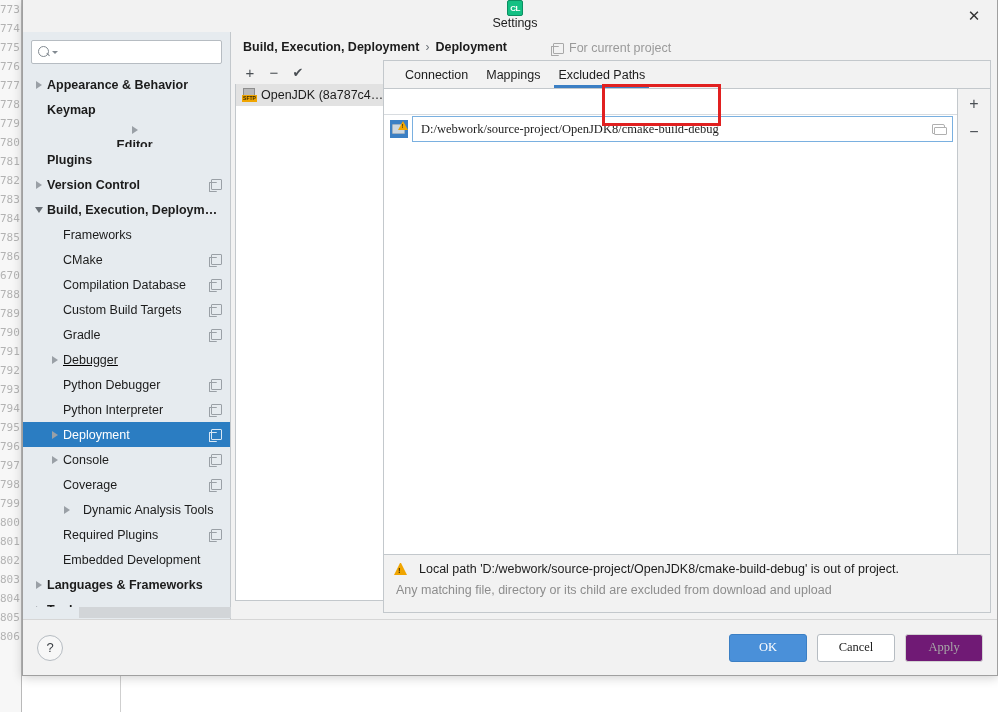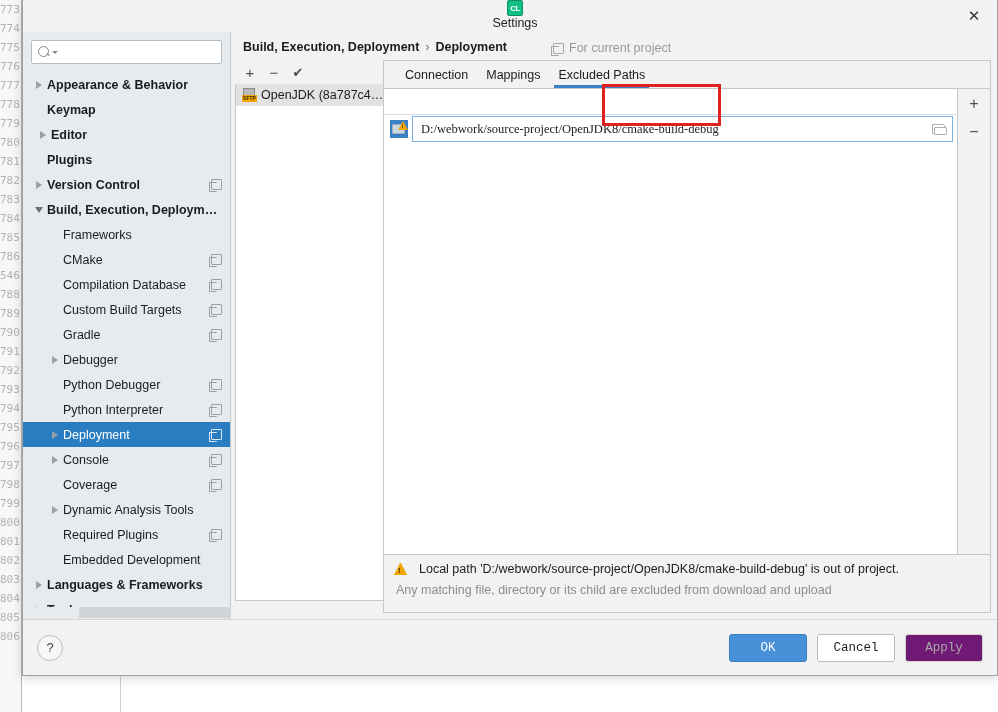--- a/index.html
+++ b/index.html
@@ -474,21 +474,21 @@
   #footer-buttons {
     margin-left: auto; margin-right: 14px;
     display: flex; align-items: center; gap: 10px;
   }
   .dlg-btn {
     min-width: 78px; height: 28px;
     border-radius: 3px;
     border: 1px solid #b6bcc2;
     background: #ffffff;
     color: #1c1c1c;
-    font-family: Liberation Mono, monospace;
+    font-family: Liberation Serif, serif;
     font-size: 12.5px;
     display: flex; align-items: center; justify-content: center;
     cursor: pointer;
   }
   .dlg-btn.primary {
     background: #4a90d9;
     border-color: #3b7fc4;
     color: #ffffff;
   }
   .dlg-btn.disabled {
@@ -510,21 +510,21 @@
       <div class="ln">777</div>
       <div class="ln">778</div>
       <div class="ln">779</div>
       <div class="ln">780</div>
       <div class="ln">781</div>
       <div class="ln">782</div>
       <div class="ln">783</div>
       <div class="ln">784</div>
       <div class="ln">785</div>
       <div class="ln">786</div>
-      <div class="ln">546</div>
+      <div class="ln">670</div>
       <div class="ln">788</div>
       <div class="ln">789</div>
       <div class="ln">790</div>
       <div class="ln">791</div>
       <div class="ln">792</div>
       <div class="ln">793</div>
       <div class="ln">794</div>
       <div class="ln">795</div>
       <div class="ln">796</div>
       <div class="ln">797</div>
@@ -564,21 +564,21 @@
           <div class="tree-row bold" style="padding-left: 8px;">
             <span class="arrow">
               <span class="tri-right"></span>
             </span>
             <span class="lbl">Appearance &amp; Behavior</span>
           </div>
           <div class="tree-row bold" style="padding-left: 8px;">
             <span class="arrow"></span>
             <span class="lbl">Keymap</span>
           </div>
-          <div class="tree-row bold" style="padding-left: 12px;">
+          <div class="tree-row bold" style="padding-left: 24px; flex-direction: column;">
             <span class="arrow">
               <span class="tri-right"></span>
             </span>
             <span class="lbl">Editor</span>
           </div>
           <div class="tree-row bold" style="padding-left: 8px;">
             <span class="arrow"></span>
             <span class="lbl">Plugins</span>
           </div>
           <div class="tree-row bold" style="padding-left: 8px;">
@@ -611,21 +611,21 @@
           <div class="tree-row" style="padding-left: 24px;">
             <span class="arrow"></span>
             <span class="lbl">Custom Build Targets</span>
             <span class="copyicon"></span>
           </div>
           <div class="tree-row" style="padding-left: 24px;">
             <span class="arrow"></span>
             <span class="lbl">Gradle</span>
             <span class="copyicon"></span>
           </div>
-          <div class="tree-row" style="padding-left: 24px;">
+          <div class="tree-row" style="padding-left: 24px; text-decoration: underline;">
             <span class="arrow">
               <span class="tri-right"></span>
             </span>
             <span class="lbl">Debugger</span>
           </div>
           <div class="tree-row" style="padding-left: 24px;">
             <span class="arrow"></span>
             <span class="lbl">Python Debugger</span>
             <span class="copyicon"></span>
           </div>
@@ -646,21 +646,21 @@
               <span class="tri-right"></span>
             </span>
             <span class="lbl">Console</span>
             <span class="copyicon"></span>
           </div>
           <div class="tree-row" style="padding-left: 24px;">
             <span class="arrow"></span>
             <span class="lbl">Coverage</span>
             <span class="copyicon"></span>
           </div>
-          <div class="tree-row" style="padding-left: 24px;">
+          <div class="tree-row" style="padding-left: 36px; gap: 8px;">
             <span class="arrow">
               <span class="tri-right"></span>
             </span>
             <span class="lbl">Dynamic Analysis Tools</span>
           </div>
           <div class="tree-row" style="padding-left: 24px;">
             <span class="arrow"></span>
             <span class="lbl">Required Plugins</span>
             <span class="copyicon"></span>
           </div>

